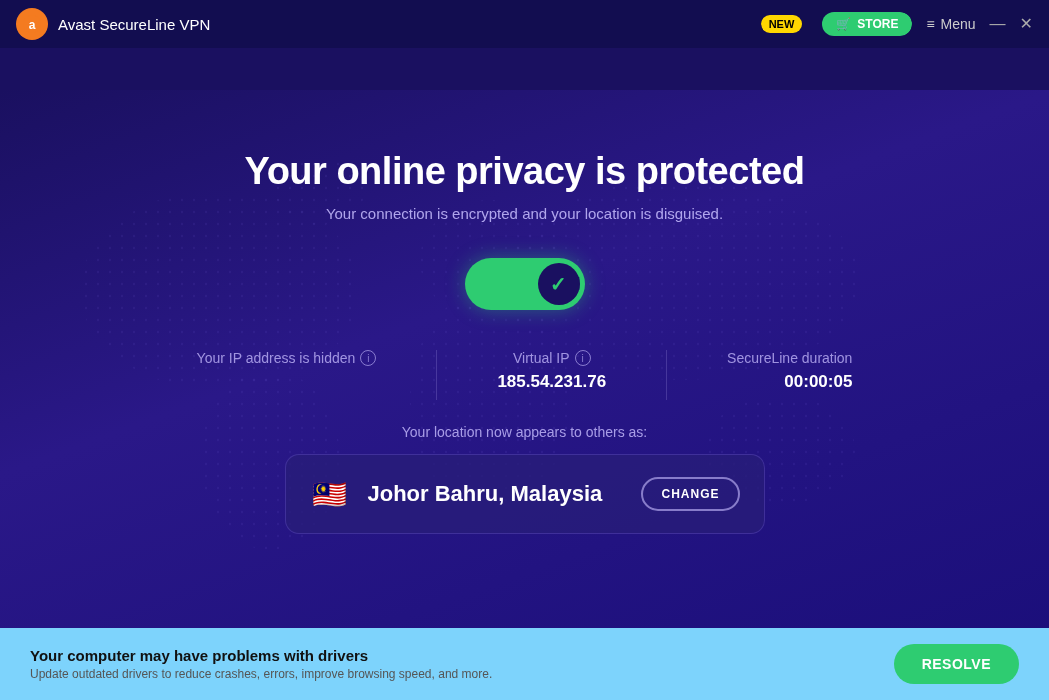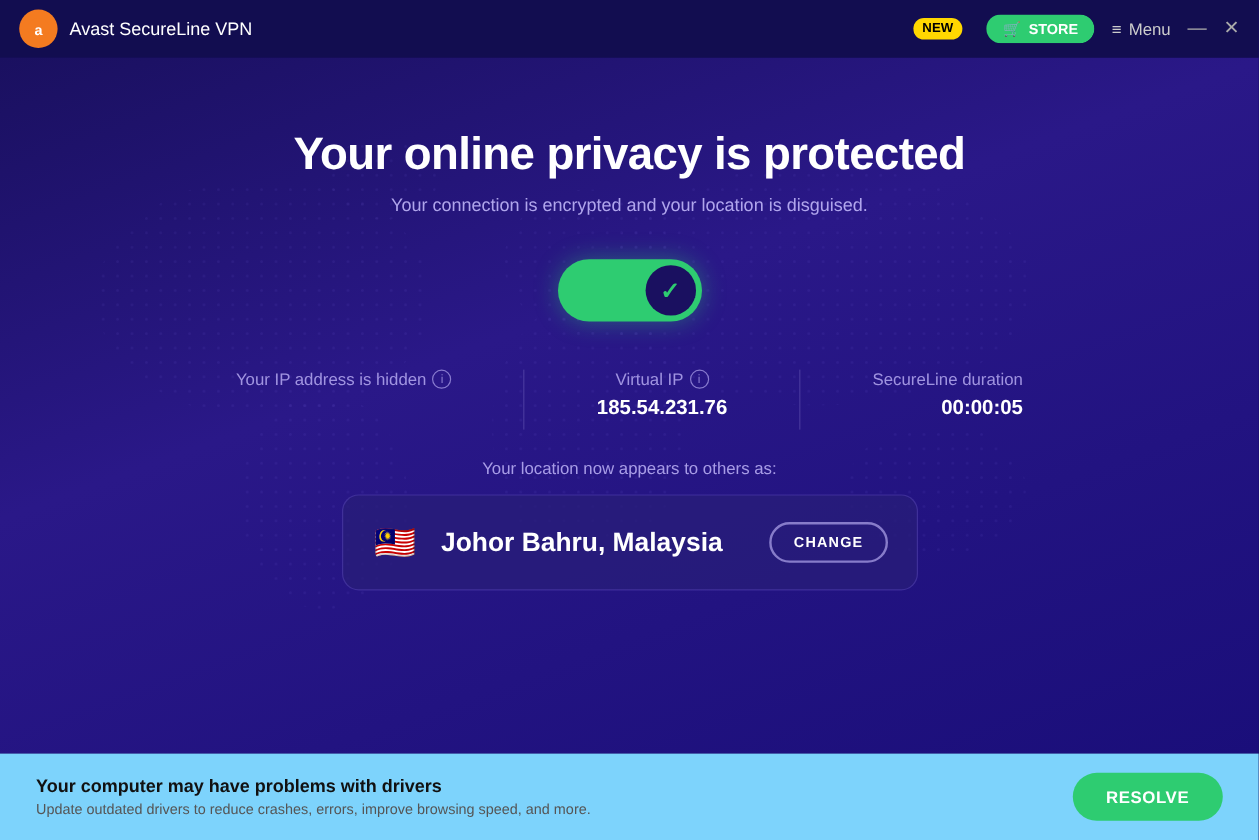--- a/index.html
+++ b/index.html
@@ -106,20 +106,21 @@
     
     .main {
       width: 100%;
       height: 580px;
       position: relative;
       background: linear-gradient(160deg, #1a1060 0%, #2a1888 40%, #1a0e7a 100%);
       display: flex;
       flex-direction: column;
       align-items: center;
       overflow: hidden;
+      margin-top: 42px;
     }
 
     .content {
       position: relative;
       z-index: 2;
       display: flex;
       flex-direction: column;
       align-items: center;
       padding-top: 60px;
       width: 100%;

